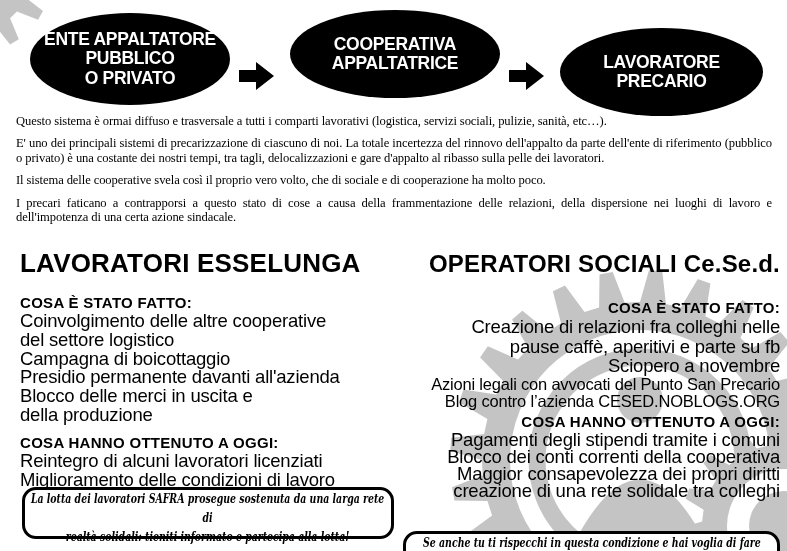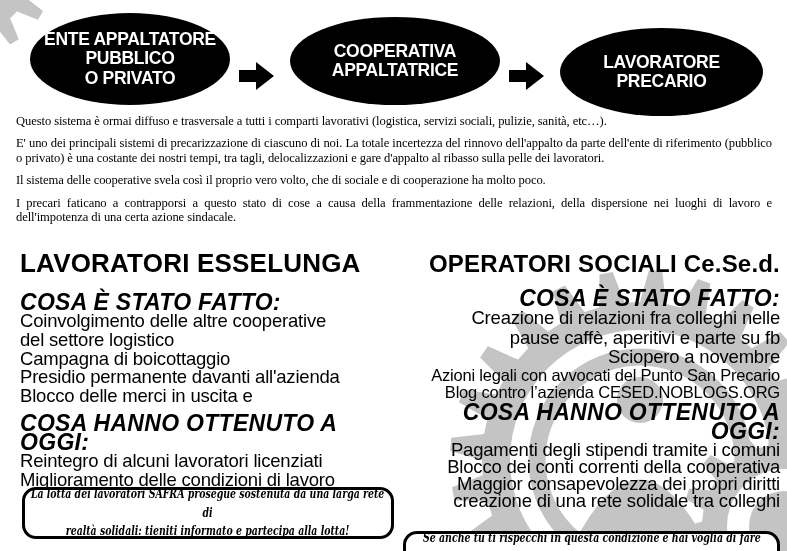--- a/index.html
+++ b/index.html
@@ -12,21 +12,21 @@
   .content{position:absolute;inset:0;z-index:1;}
 
   
   .node{
     position:absolute;background:#000;border-radius:50%;
     color:#fff;display:flex;align-items:center;justify-content:center;
     text-align:center;font-weight:bold;
   }
   .node-label{white-space:pre-line;line-height:1.1;font-size:17.5px;letter-spacing:-0.3px;}
   #node1{left:30px;top:13px;width:200px;height:92px;}
-  #node2{left:290px;top:17px;width:210px;height:88px;}
+  #node2{left:290px;top:10px;width:210px;height:88px;}
   #node3{left:560px;top:28px;width:203px;height:88px;}
   .arrow{position:absolute;top:62px;width:36px;height:28px;}
   .arrow .shaft{position:absolute;left:0;top:8px;width:17px;height:12px;background:#000;}
   .arrow .head{
     position:absolute;left:17px;top:0;width:0;height:0;
     border-top:14px solid transparent;border-bottom:14px solid transparent;
     border-left:18px solid #000;
   }
   #arrow1{left:239px;}
   #arrow2{left:509px;}
@@ -37,34 +37,34 @@
     font-size:12.6px;line-height:14.45px;text-align:justify;letter-spacing:-0.1px;
   }
   .intro p{margin:8px;font-family:Liberation Serif, serif;}
 
   
   .col{position:absolute;}
   .col-left{left:20px;top:250px;width:376px;text-align:left;}
   .col-right{left:398px;top:252px;width:382px;text-align:right;}
   .col-title{font-weight:bold;letter-spacing:0.2px;}
   .col-left  .col-title{font-size:26px;line-height:26px;margin-bottom:17px;}
-  .col-right .col-title{font-size:24px;line-height:24px;margin-bottom:13px;}
-  .sec-heading{font-weight:bold;font-size:23px;line-height:19px;letter-spacing:0.3px;font-style:italic;}
+  .col-right .col-title{font-size:24px;line-height:24px;margin-bottom:22px;}
+  .sec-heading{font-weight:bold;font-size:15px;line-height:19px;letter-spacing:0.3px;}
   .mt-left{margin-top:8px;}
   .mt-right{margin-top:1px;}
   .col-left  .line{font-size:18.5px;line-height:18.8px;letter-spacing:-0.2px;}
   .col-right .line{font-size:18.5px;line-height:19.5px;letter-spacing:-0.2px;}
   .col-right .line.sm{font-size:16.5px;line-height:17.5px;}
   .col-right .line.tight{line-height:17px;}
 
   
   .note{
     position:absolute;top:487px;height:46px;background:#fff;
     border:3.5px solid #000;border-radius:14px;
-    display:flex;align-items:center;justify-content:center;text-align:center;
+    display:flex;justify-content:center;text-align:center;
     font-family:"DejaVu Serif",serif;font-style:italic;font-weight:bold;
     font-size:12.5px;line-height:1.5;
   }
   .note .note-text{
     display:block;flex:none;width:132%;
     transform:scaleX(0.75);transform-origin:50% 50%;
     white-space:pre-line;
   }
   #note-left{left:22px;width:366px;}
   #note-right{left:403px;width:371px;margin-top:44px;}
@@ -122,20 +122,21 @@
     </div>
 
     <div class="col col-left">
       <div class="col-title">LAVORATORI ESSELUNGA</div>
       <div class="sec-heading">COSA È STATO FATTO:</div>
       <div class="line">Coinvolgimento delle altre cooperative</div>
       <div class="line">del settore logistico</div>
       <div class="line">Campagna di boicottaggio</div>
       <div class="line">Presidio permanente davanti all'azienda</div>
       <div class="line">Blocco delle merci in uscita e</div>
+      <div class="line">della produzione</div>
       <div class="sec-heading mt-left">COSA HANNO OTTENUTO A OGGI:</div>
       <div class="line">Reintegro di alcuni lavoratori licenziati</div>
       <div class="line">Miglioramento delle condizioni di lavoro</div>
     </div>
 
     <div class="col col-right">
       <div class="col-title">OPERATORI SOCIALI Ce.Se.d.</div>
       <div class="sec-heading">COSA È STATO FATTO:</div>
       <div class="line">Creazione di relazioni fra colleghi nelle</div>
       <div class="line">pause caffè, aperitivi e parte su fb</div>

